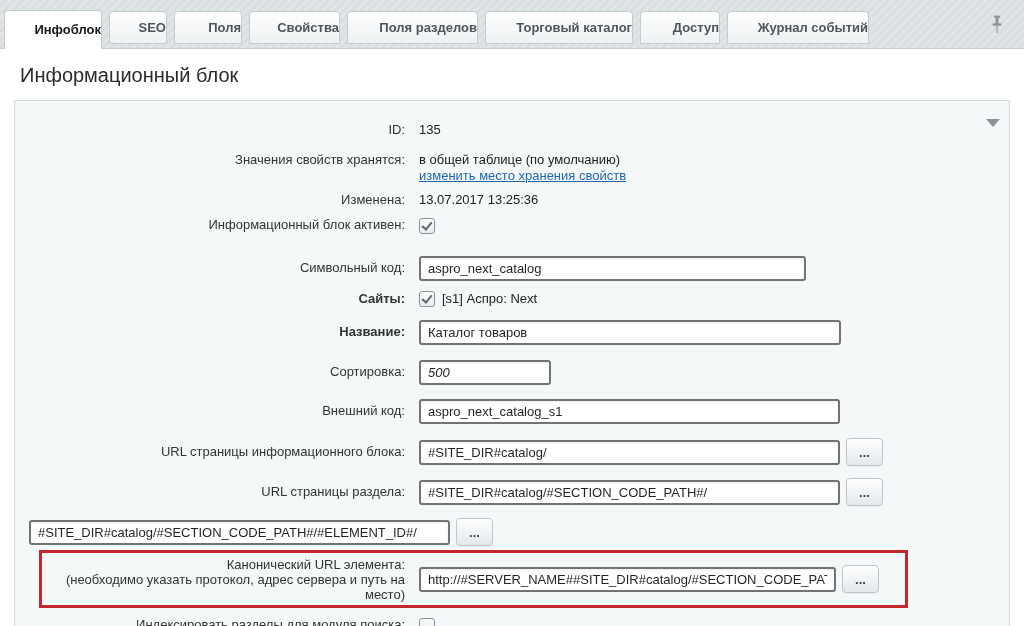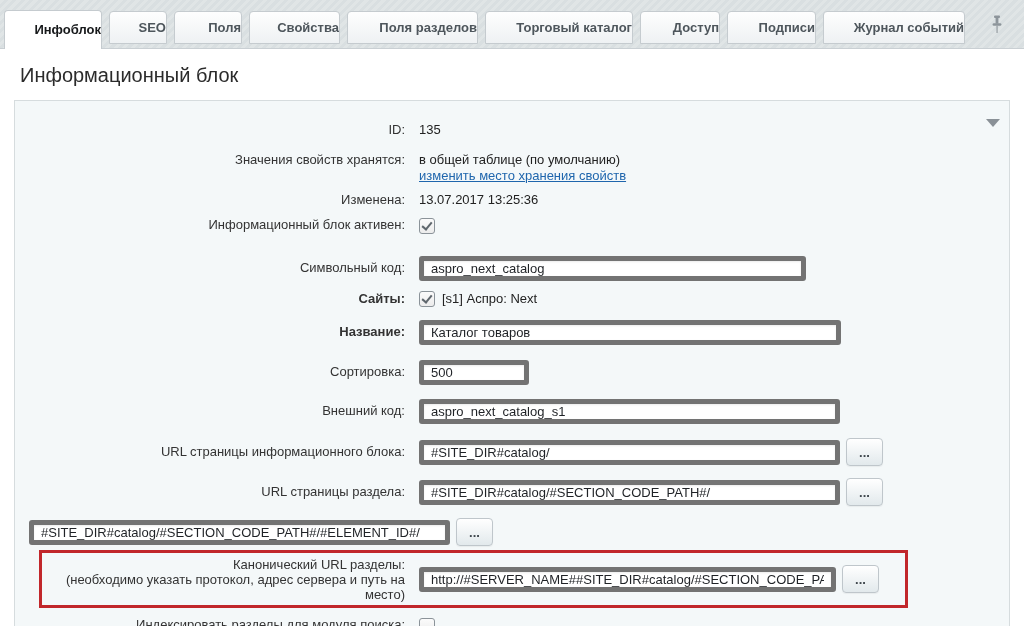--- a/index.html
+++ b/index.html
@@ -31,24 +31,24 @@
            padding:21px 0 40px; min-height:560px; }
   .row { display:flex; align-items:flex-start; margin-bottom:14px; }
   .row-label { flex:0 0 390px; text-align:right; color:#333; padding-top:4px; line-height:16px; }
   .row-label.plain { padding-top:0; }
   .row-label.b { font-weight:bold; }
   .row-value { margin-left:14px; line-height:16px; color:#222; }
   .row.center { align-items:center; }
 
   a.lnk { color:#1f66ad; text-decoration:underline; cursor:pointer; }
 
-  .inp { box-sizing:border-box; height:25px; border:5px solid #737373; border-radius:3px;
+  .inp { box-sizing:border-box; height:25px; border:2px solid #737373; border-radius:3px;
          padding:2px 7px; font:13px "Liberation Sans", sans-serif; color:#1f2226;
          background:#fff; box-shadow:inset 0 1px 2px rgba(0,0,0,0.08); }
-  .w-code { width:387px; } .w-name { width:422px; } .w-sort { width:110px; }
+  .w-code { width:387px; } .w-name { width:422px; } .w-sort { width:132px;font-style:italic; }
   .w-ext { width:421px; }  .w-url { width:421px; }  .w-canon { width:417px; }
 
   .dots { box-sizing:border-box; width:37px; height:28px; margin-left:6px;
           border:1px solid #bfc6cb; border-radius:4px;
           background:linear-gradient(#ffffff,#e2e9ec); color:#3f474d;
           font:bold 13px "Liberation Sans", sans-serif; line-height:1;
           cursor:pointer; box-shadow:0 1px 1px rgba(0,0,0,0.05); }
 
   .cb { display:inline-block; width:14px; height:14px; border:1px solid #8b9399;
         border-radius:3px; background:linear-gradient(#fbfbfb,#ececec);
@@ -66,21 +66,20 @@
 <body>
 
 <div class="tabbar">
   <div class="tab active" style="width:96px">Инфоблок</div>
   <div class="tab" style="width:56px">SEO</div>
   <div class="tab" style="width:66px">Поля</div>
   <div class="tab" style="width:89px">Свойства</div>
   <div class="tab" style="width:129px">Поля разделов</div>
   <div class="tab" style="width:146px">Торговый каталог</div>
   <div class="tab" style="width:78px">Доступ</div>
-  <div class="tab" style="width:87px">Подписи</div>
   <div class="tab" style="width:140px">Журнал событий</div>
   <span class="pin">
     <svg width="14" height="19" viewBox="0 0 14 19">
       <rect x="4" y="0.5" width="6" height="2.4" rx="1" fill="#8d959b"></rect>
       <rect x="5.6" y="2.2" width="2.8" height="6.5" fill="#8d959b"></rect>
       <rect x="2.6" y="8.2" width="8.8" height="2.6" rx="1.2" fill="#8d959b"></rect>
       <rect x="6.5" y="10.8" width="1.1" height="7.2" fill="#8d959b"></rect>
     </svg>
   </span>
 </div>
@@ -169,21 +168,21 @@
   <div class="row center" style="margin-bottom:0">
     <div class="row-value" style="display:flex;align-items:center">
       <input class="inp w-url" value="#SITE_DIR#catalog/#SECTION_CODE_PATH#/#ELEMENT_ID#/" style="">
       <button class="dots">...</button>
     </div>
   </div>
 
   <div class="highlight">
     <div class="row">
       <div class="row-label">
-        <div>Канонический URL разделы:</div>
+        <div>Канонический URL элемента:</div>
         <div>(необходимо указать протокол, адрес сервера и путь на</div>
         <div>место)</div>
       </div>
       <div class="row-value" style="display:flex;align-items:center">
         <input class="inp w-canon" value="http://#SERVER_NAME##SITE_DIR#catalog/#SECTION_CODE_PATH" style="">
         <button class="dots">...</button>
       </div>
     </div>
   </div>
 

